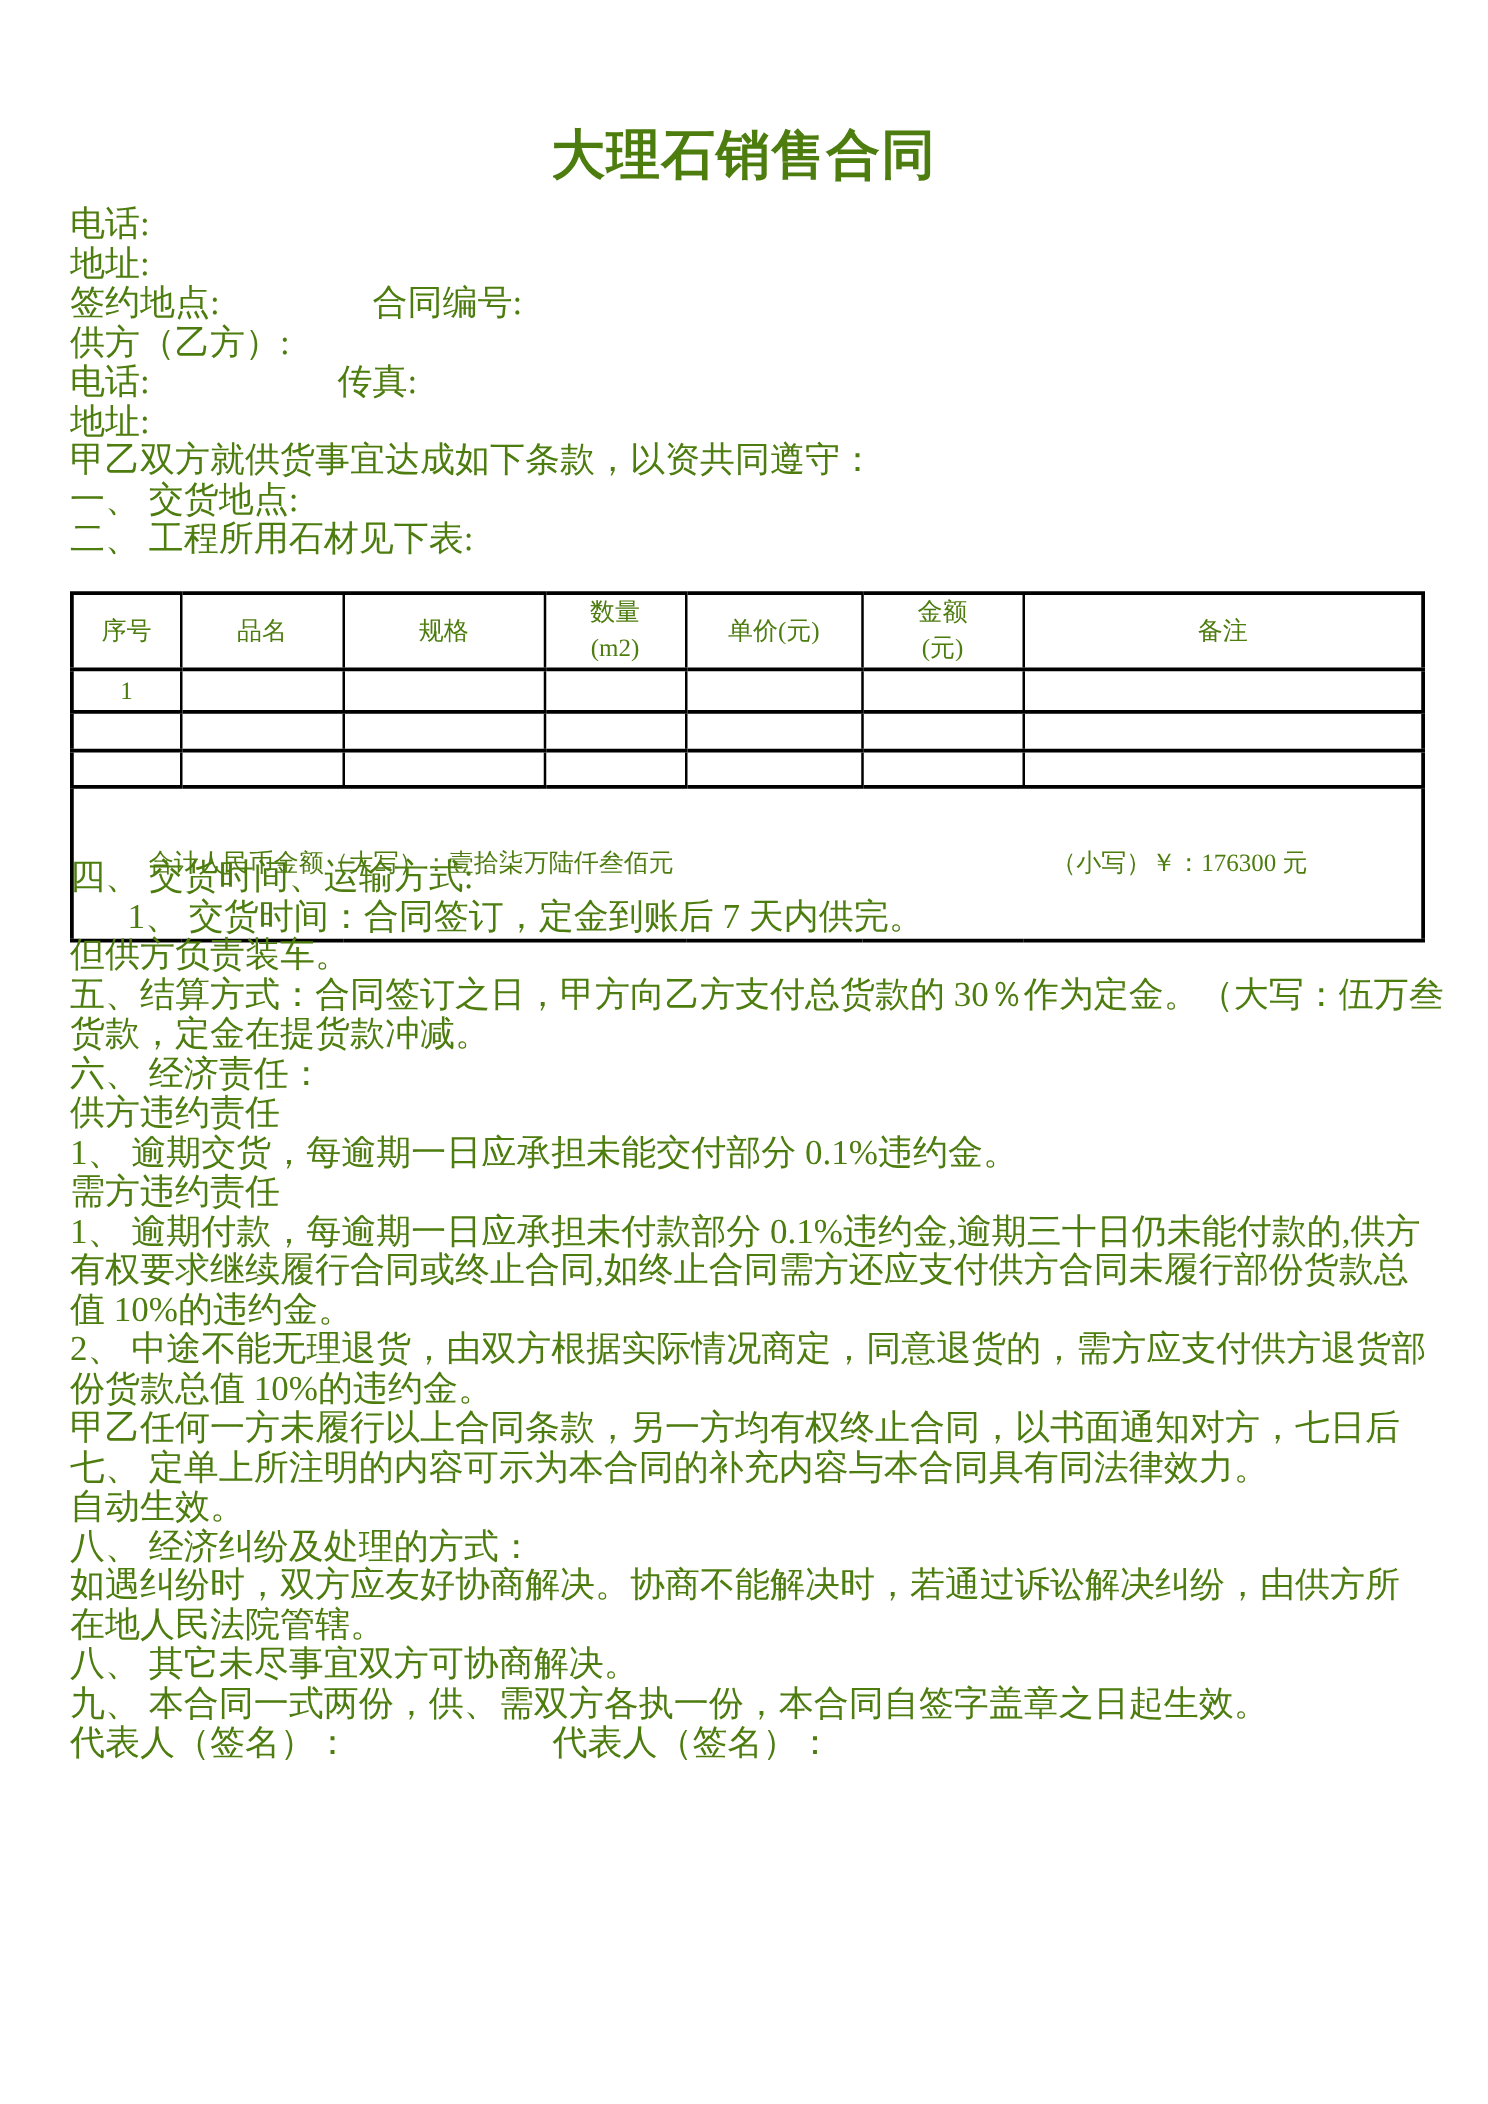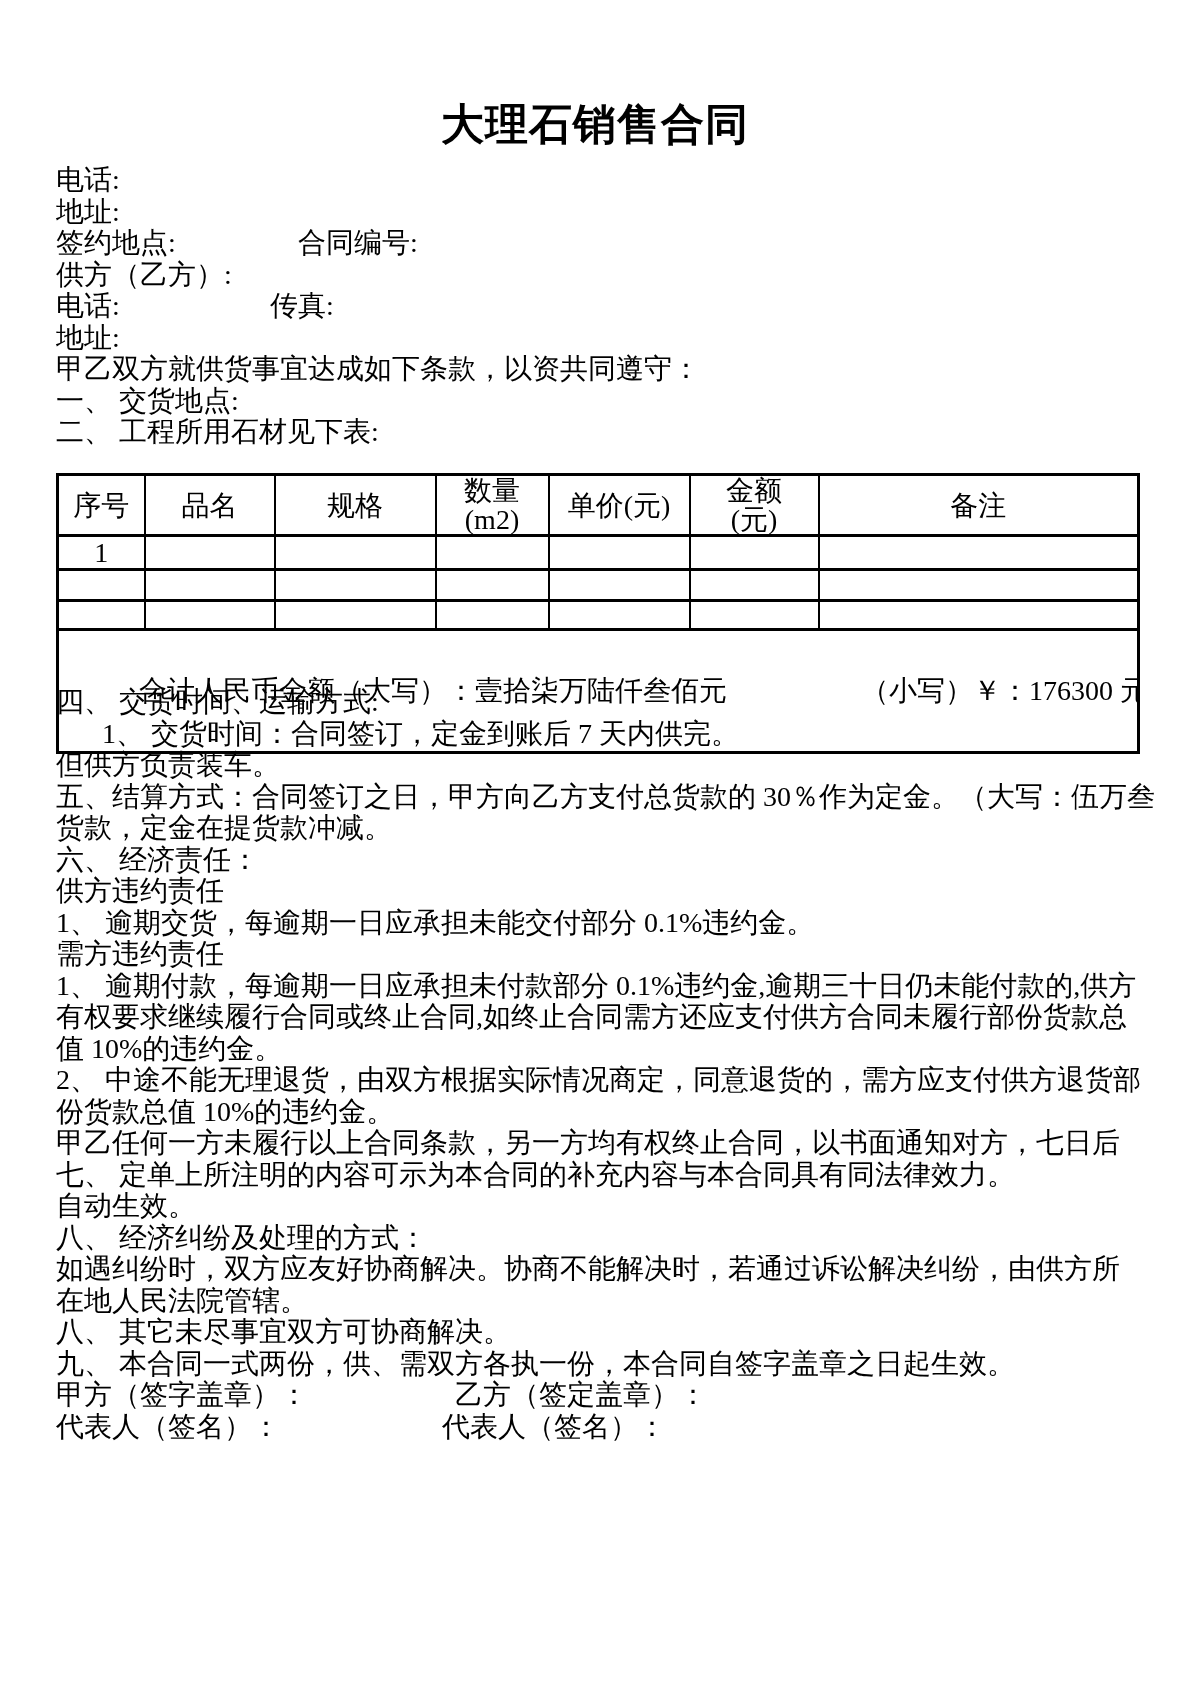--- a/index.html
+++ b/index.html
@@ -1,21 +1,21 @@
 <!DOCTYPE html>
 <html><head>
 <meta charset="utf-8">
 <style>
   html, body { margin: 0; padding: 0; background: #ffffff; }
   .page {
     position: relative;
     width: 1190px;
     height: 1683px;
     background: #ffffff;
-    color: #000000;
+    color: #4d7c0f;
     font-family: "Liberation Serif", "DejaVu Serif", serif;
     overflow: hidden;
   }
   .doc-title {
     position: absolute;
     top: 100px;
     left: 0;
     width: 100%;
     text-align: center;
     font-size: 43px;
@@ -45,21 +45,21 @@
   .col-left { display: inline-block; }
   
   .materials-table {
     position: absolute;
     top: 473px;
     left: 56px;
     width: 1081px;
     border-collapse: collapse;
     table-layout: fixed;
     border: 3px solid #000;
-    font-size: 28px;
+    font-size: 20px;
   }
   .materials-table th, .materials-table td {
     border: 2px solid #000;
     border-top-width: 3px;
     border-bottom-width: 3px;
     padding: 0;
     text-align: center;
     vertical-align: middle;
     font-weight: 400;
     overflow: hidden;
@@ -180,17 +180,16 @@
       <div class="line">2、 中途不能无理退货，由双方根据实际情况商定，同意退货的，需方应支付供方退货部</div>
       <div class="line">份货款总值 10%的违约金。</div>
       <div class="line">甲乙任何一方未履行以上合同条款，另一方均有权终止合同，以书面通知对方，七日后</div>
       <div class="line">七、 定单上所注明的内容可示为本合同的补充内容与本合同具有同法律效力。</div>
       <div class="line">自动生效。</div>
       <div class="line">八、 经济纠纷及处理的方式：</div>
       <div class="line">如遇纠纷时，双方应友好协商解决。协商不能解决时，若通过诉讼解决纠纷，由供方所</div>
       <div class="line">在地人民法院管辖。</div>
       <div class="line">八、 其它未尽事宜双方可协商解决。</div>
       <div class="line">九、 本合同一式两份，供、需双方各执一份，本合同自签字盖章之日起生效。</div>
-      <div class="line"><span class="col-left" style="width: 399px;">甲方（签字盖章）：</span><span>乙方（签定盖章）：</span></div>
       <div class="line"><span class="col-left" style="width: 386px;">代表人（签名）：</span><span>代表人（签名）：</span></div>
     </div>
 
 </div>
 
 </body></html>

